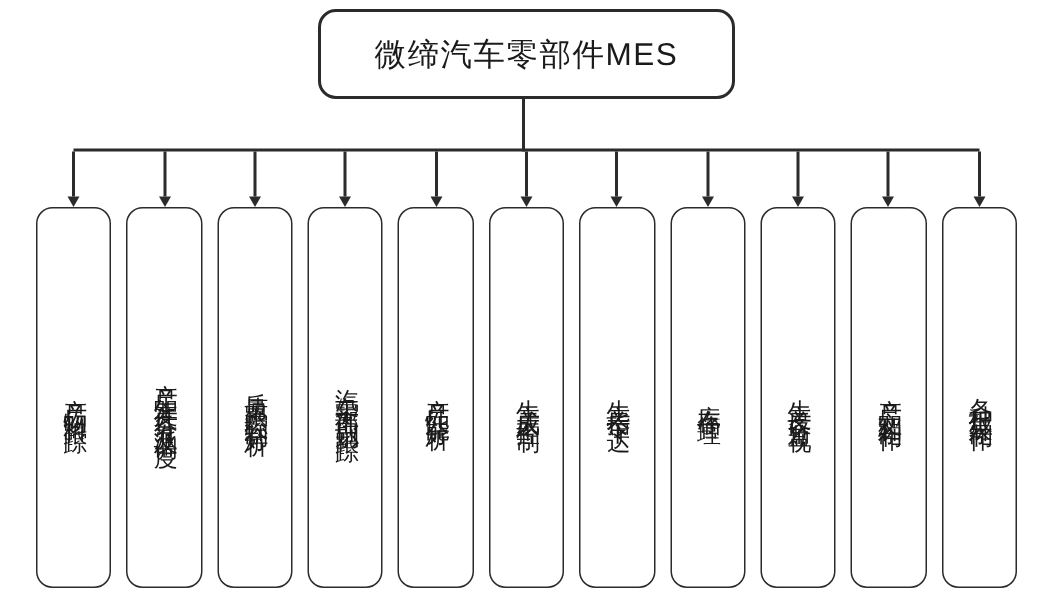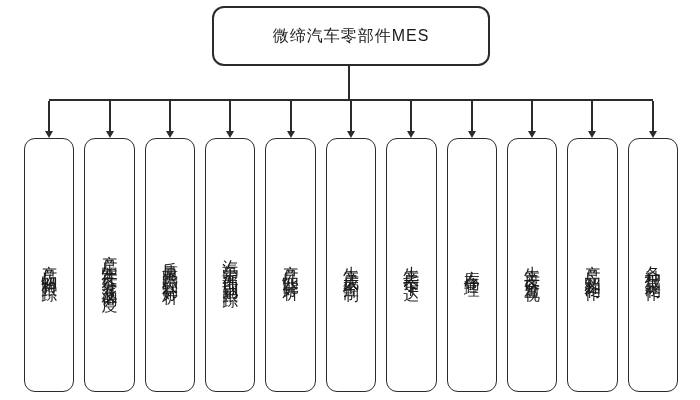--- a/index.html
+++ b/index.html
@@ -24,21 +24,21 @@
     width: 274px;
     height: 56px;
     border: 2px solid #2b2b2b;
     border-radius: 12px;
     background: #ffffff;
     display: flex;
     align-items: center;
     justify-content: center;
   }
   .root-label {
-    font-size: 16px;
+    font-size: 21px;
     letter-spacing: 1px;
     white-space: nowrap;
   }
   
   .trunk {
     position: absolute;
     left: 348px;
     top: 64px;
     width: 2px;
     height: 37px;

